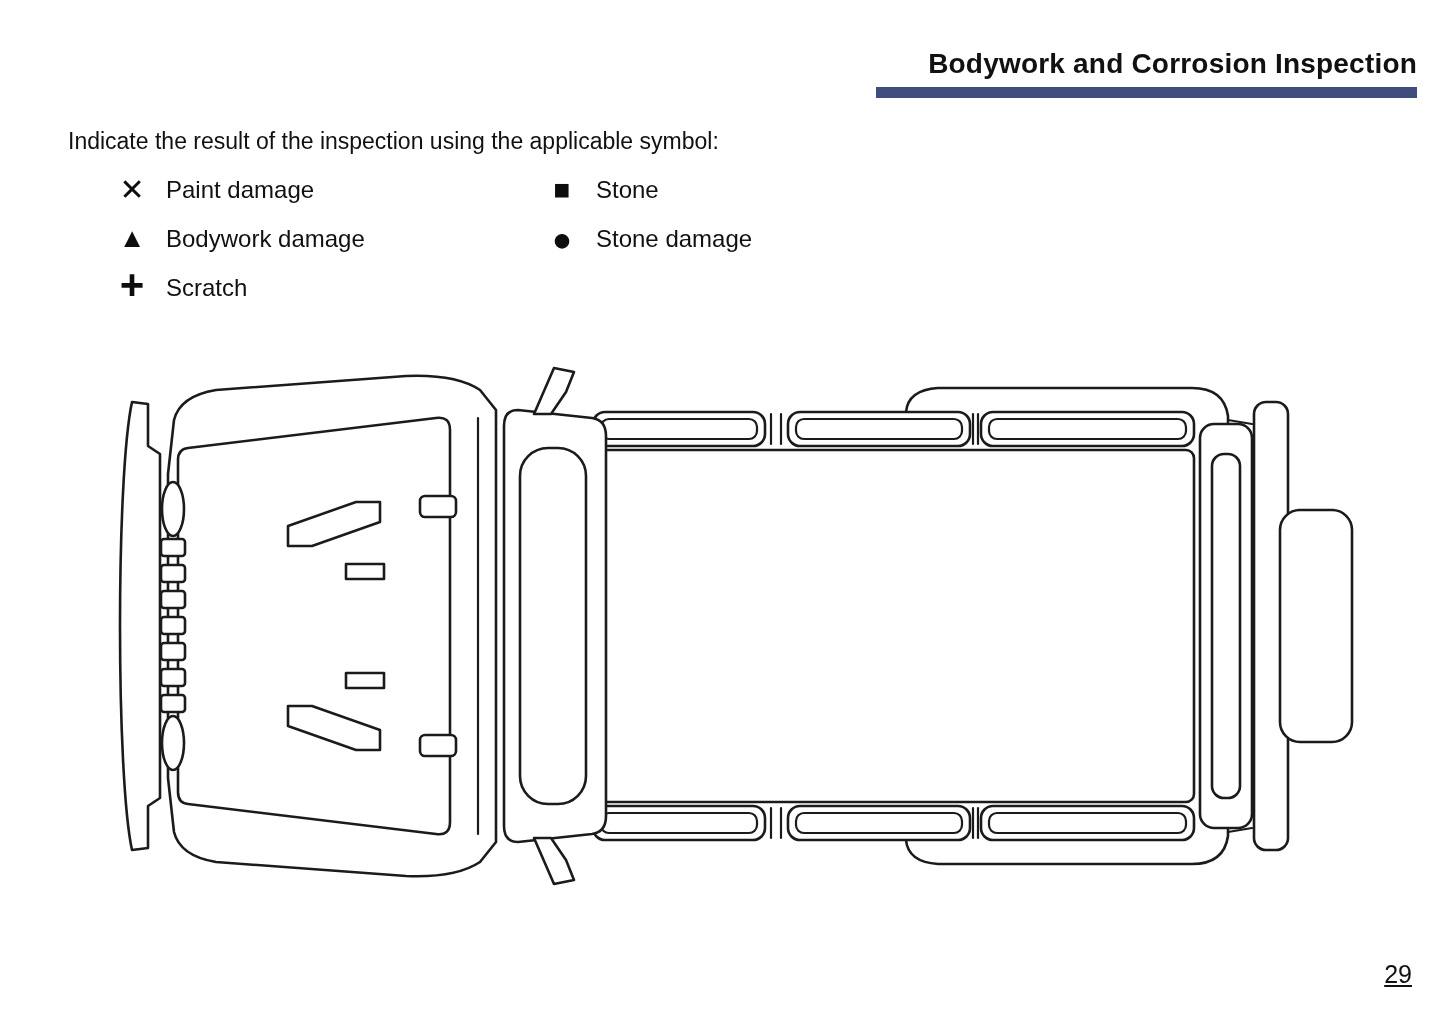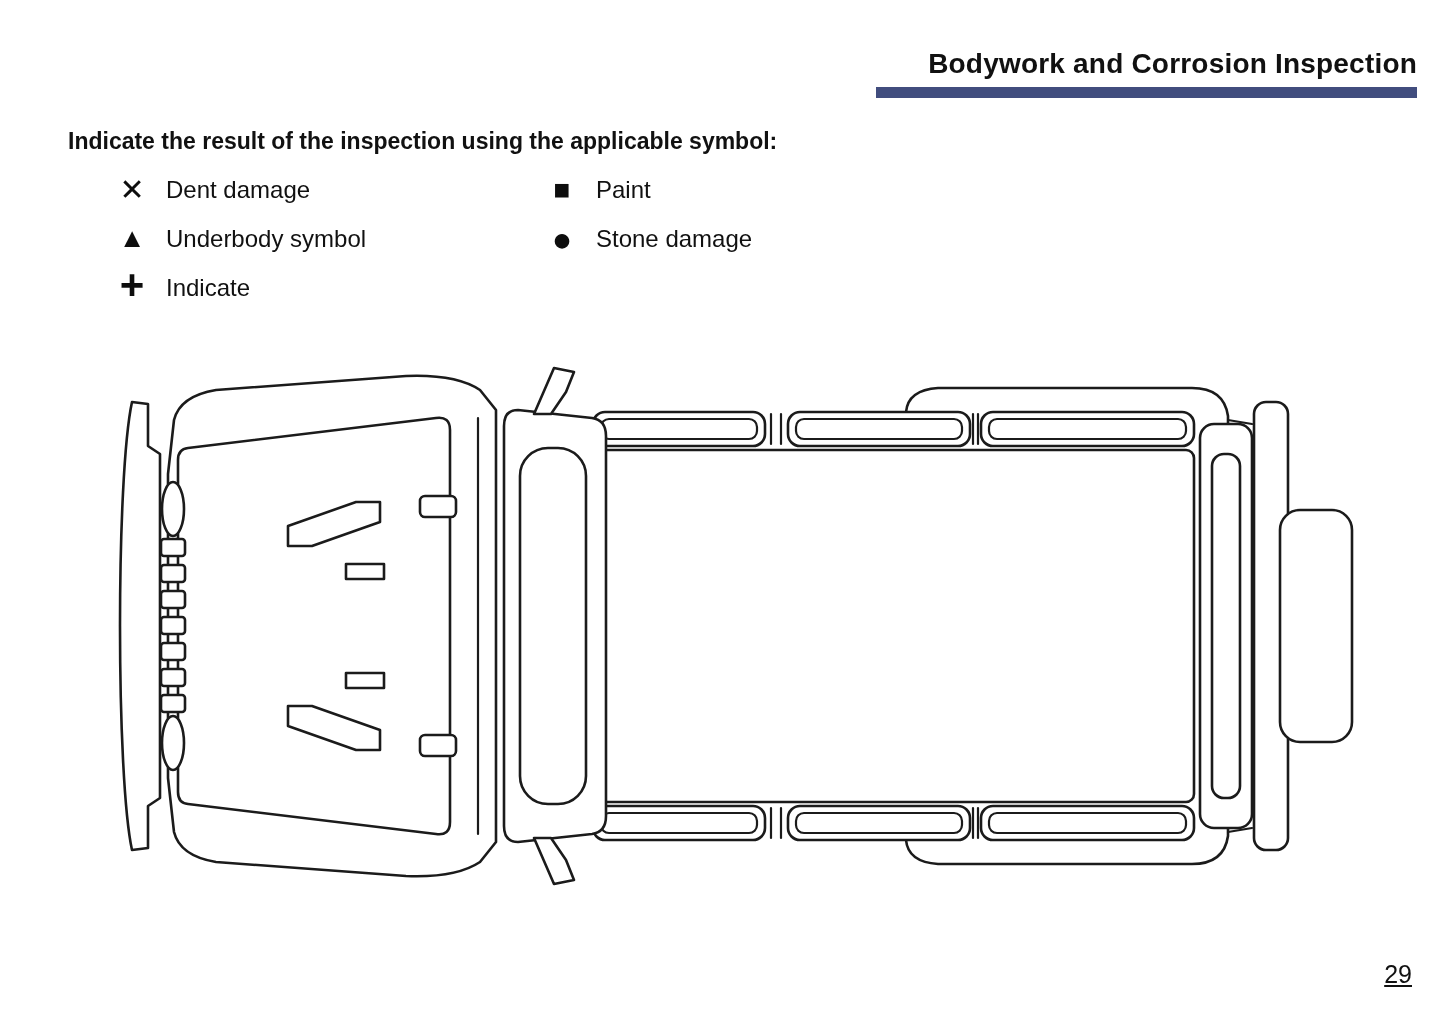--- a/index.html
+++ b/index.html
@@ -19,21 +19,21 @@
     letter-spacing:.2px;
     white-space:nowrap;
   }
   .title-underline{
     position:absolute;top:87px;right:28px;
     width:541px;height:11px;
     background:#414d7e;
   }
   .instruction{
     position:absolute;left:68px;top:128px;
-    font-size:23px;font-weight:700;color:#111;
+    font-size:23px;font-weight:400;color:#111;
   }
   .legend{
     position:absolute;left:110px;top:165px;
     display:flex;flex-direction:row;align-items:flex-start;
   }
   .legend-col{display:flex;flex-direction:column;width:430px;}
   .legend-row{display:flex;align-items:center;height:49px;}
   .sym{
     display:inline-flex;align-items:center;justify-content:center;
     width:44px;height:44px;line-height:1;color:#0d0d0d;
@@ -63,35 +63,35 @@
 
   <div class="page-title">Bodywork and Corrosion Inspection</div>
   <div class="title-underline" style="background: rgb(65, 77, 126);"></div>
 
   <div class="instruction">Indicate the result of the inspection using the applicable symbol:</div>
 
   <div class="legend">
     <div class="legend-col">
       <div class="legend-row">
         <span class="sym sym-x">✕</span>
-        <span class="lbl">Dent damage</span>
+        <span class="lbl">Paint damage</span>
       </div>
       <div class="legend-row">
         <span class="sym sym-tri">▲</span>
-        <span class="lbl">Underbody symbol</span>
+        <span class="lbl">Bodywork damage</span>
       </div>
       <div class="legend-row">
         <span class="sym sym-plus">+</span>
-        <span class="lbl">Indicate</span>
+        <span class="lbl">Scratch</span>
       </div>
     </div>
     <div class="legend-col">
       <div class="legend-row">
         <span class="sym sym-sq">■</span>
-        <span class="lbl">Paint</span>
+        <span class="lbl">Stone</span>
       </div>
       <div class="legend-row">
         <span class="sym sym-circ">●</span>
         <span class="lbl">Stone damage</span>
       </div>
     </div>
   </div>
 
   <svg class="diagram" viewBox="0 0 1272 540" xmlns="http://www.w3.org/2000/svg">
 

